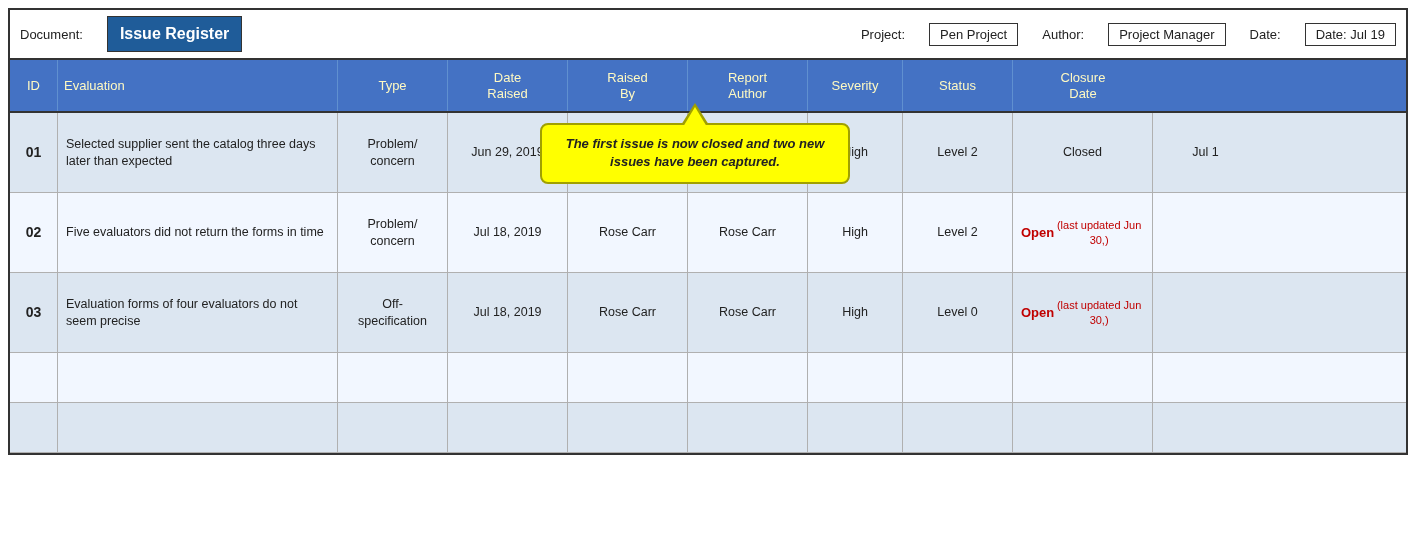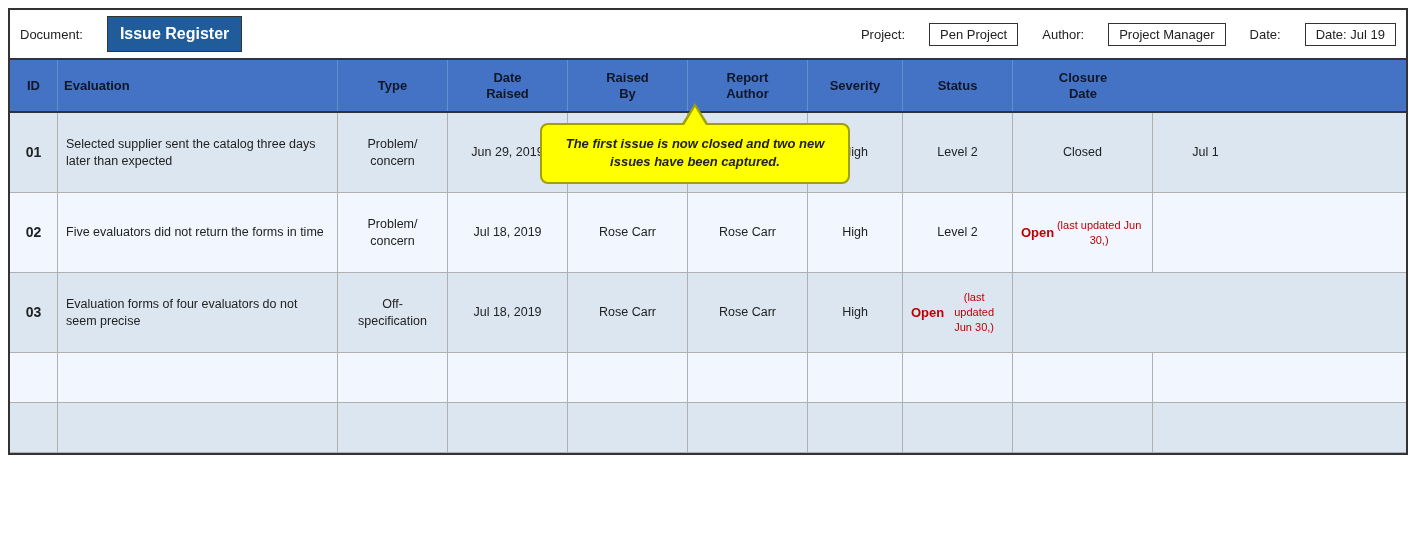--- a/index.html
+++ b/index.html
@@ -46,22 +46,22 @@
       color: #222;
       background: #fff;
     }
     .spacer { flex: 1; }
 
     
     .col-headers {
       display: grid;
       grid-template-columns: 48px 280px 110px 120px 120px 120px 95px 110px 140px 105px;
       background: #4472c4;
-      color: #0f172a;
-      font-weight: bold;
+      color: #fef9c3;
+      font-weight: normal;
       font-size: 13px;
       text-align: center;
       border-bottom: 2px solid #333;
     }
     .col-headers .ch {
       padding: 10px 6px;
       border-right: 1px solid #6090d0;
       display: flex;
       align-items: center;
       justify-content: center;
@@ -194,20 +194,21 @@
     </div>
 
     <div class="data-row">
       <div class="cell bold">03</div>
       <div class="cell left">Evaluation forms of four evaluators do not seem precise</div>
       <div class="cell">Off-<br>specification</div>
       <div class="cell">Jul 18, 2019</div>
       <div class="cell">Rose Carr</div>
       <div class="cell">Rose Carr</div>
       <div class="cell">High</div>
+      <div class="cell">Level 0</div>
       <div class="cell red">Open<span class="sub">(last updated Jun 30,)</span></div>
       <div class="cell"></div>
     </div>
 
     <div class="data-row empty-row">
       <div class="cell"></div>
       <div class="cell left"></div>
       <div class="cell"></div>
       <div class="cell"></div>
       <div class="cell"></div>

